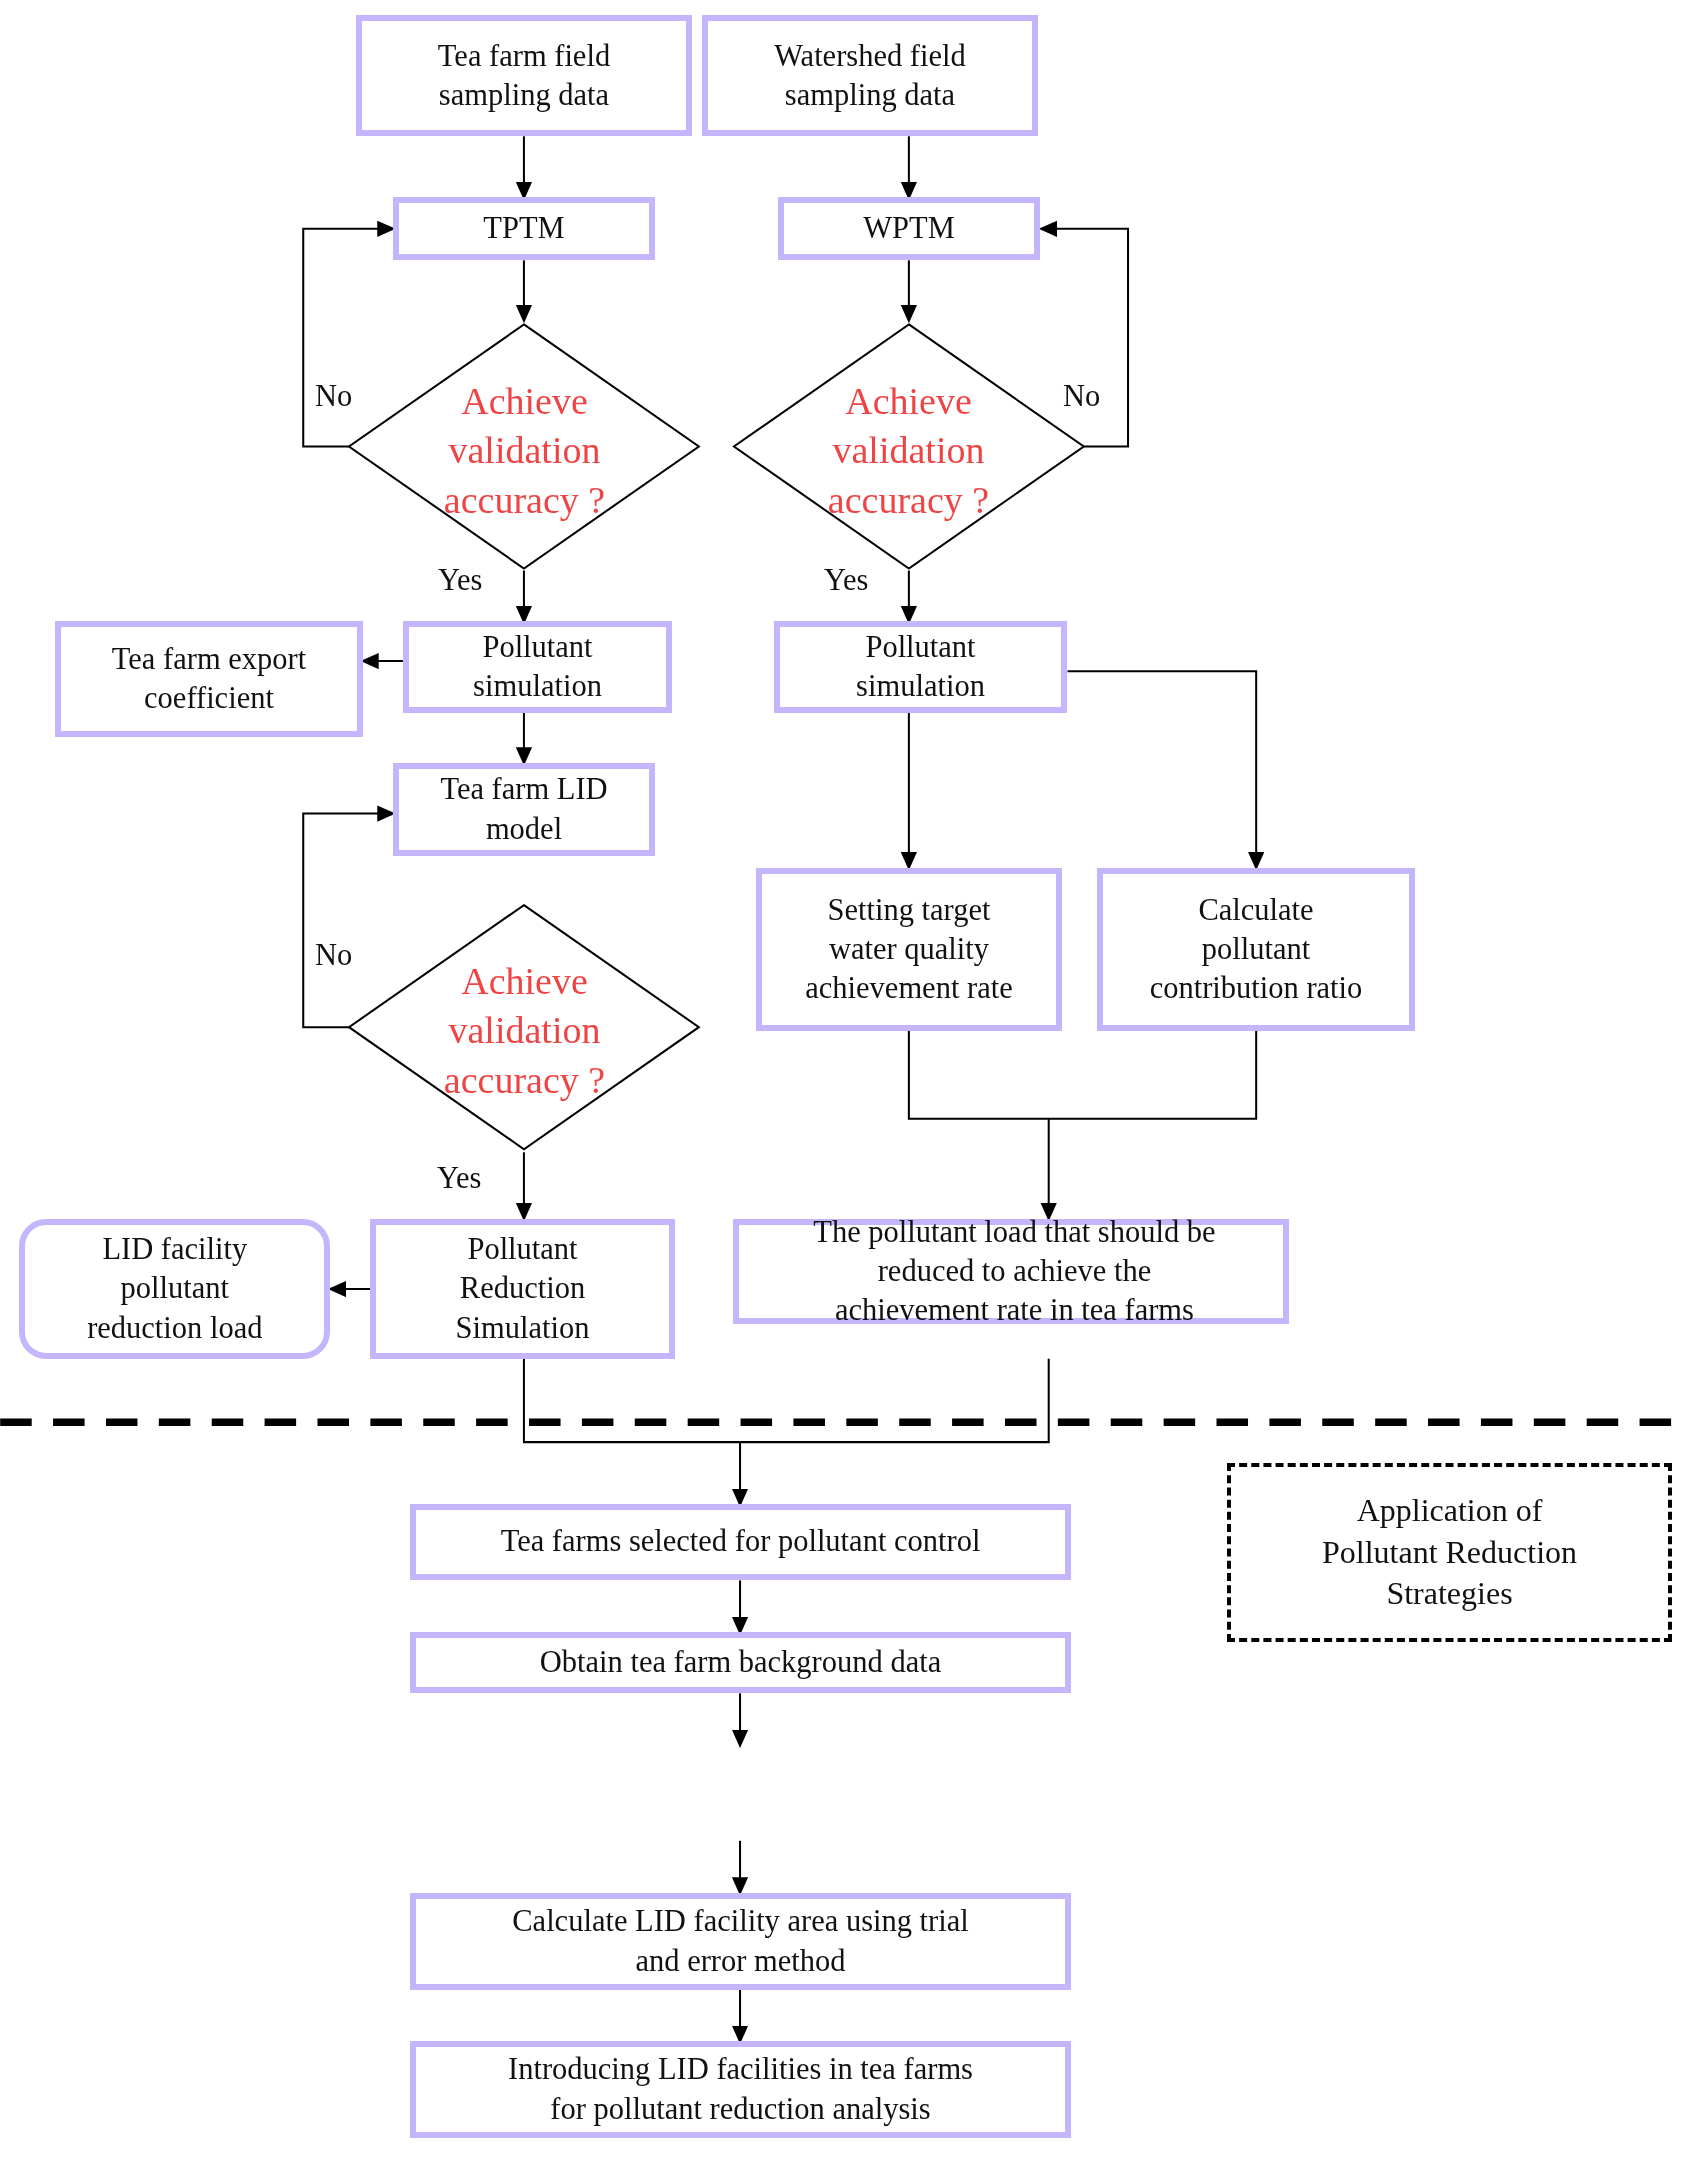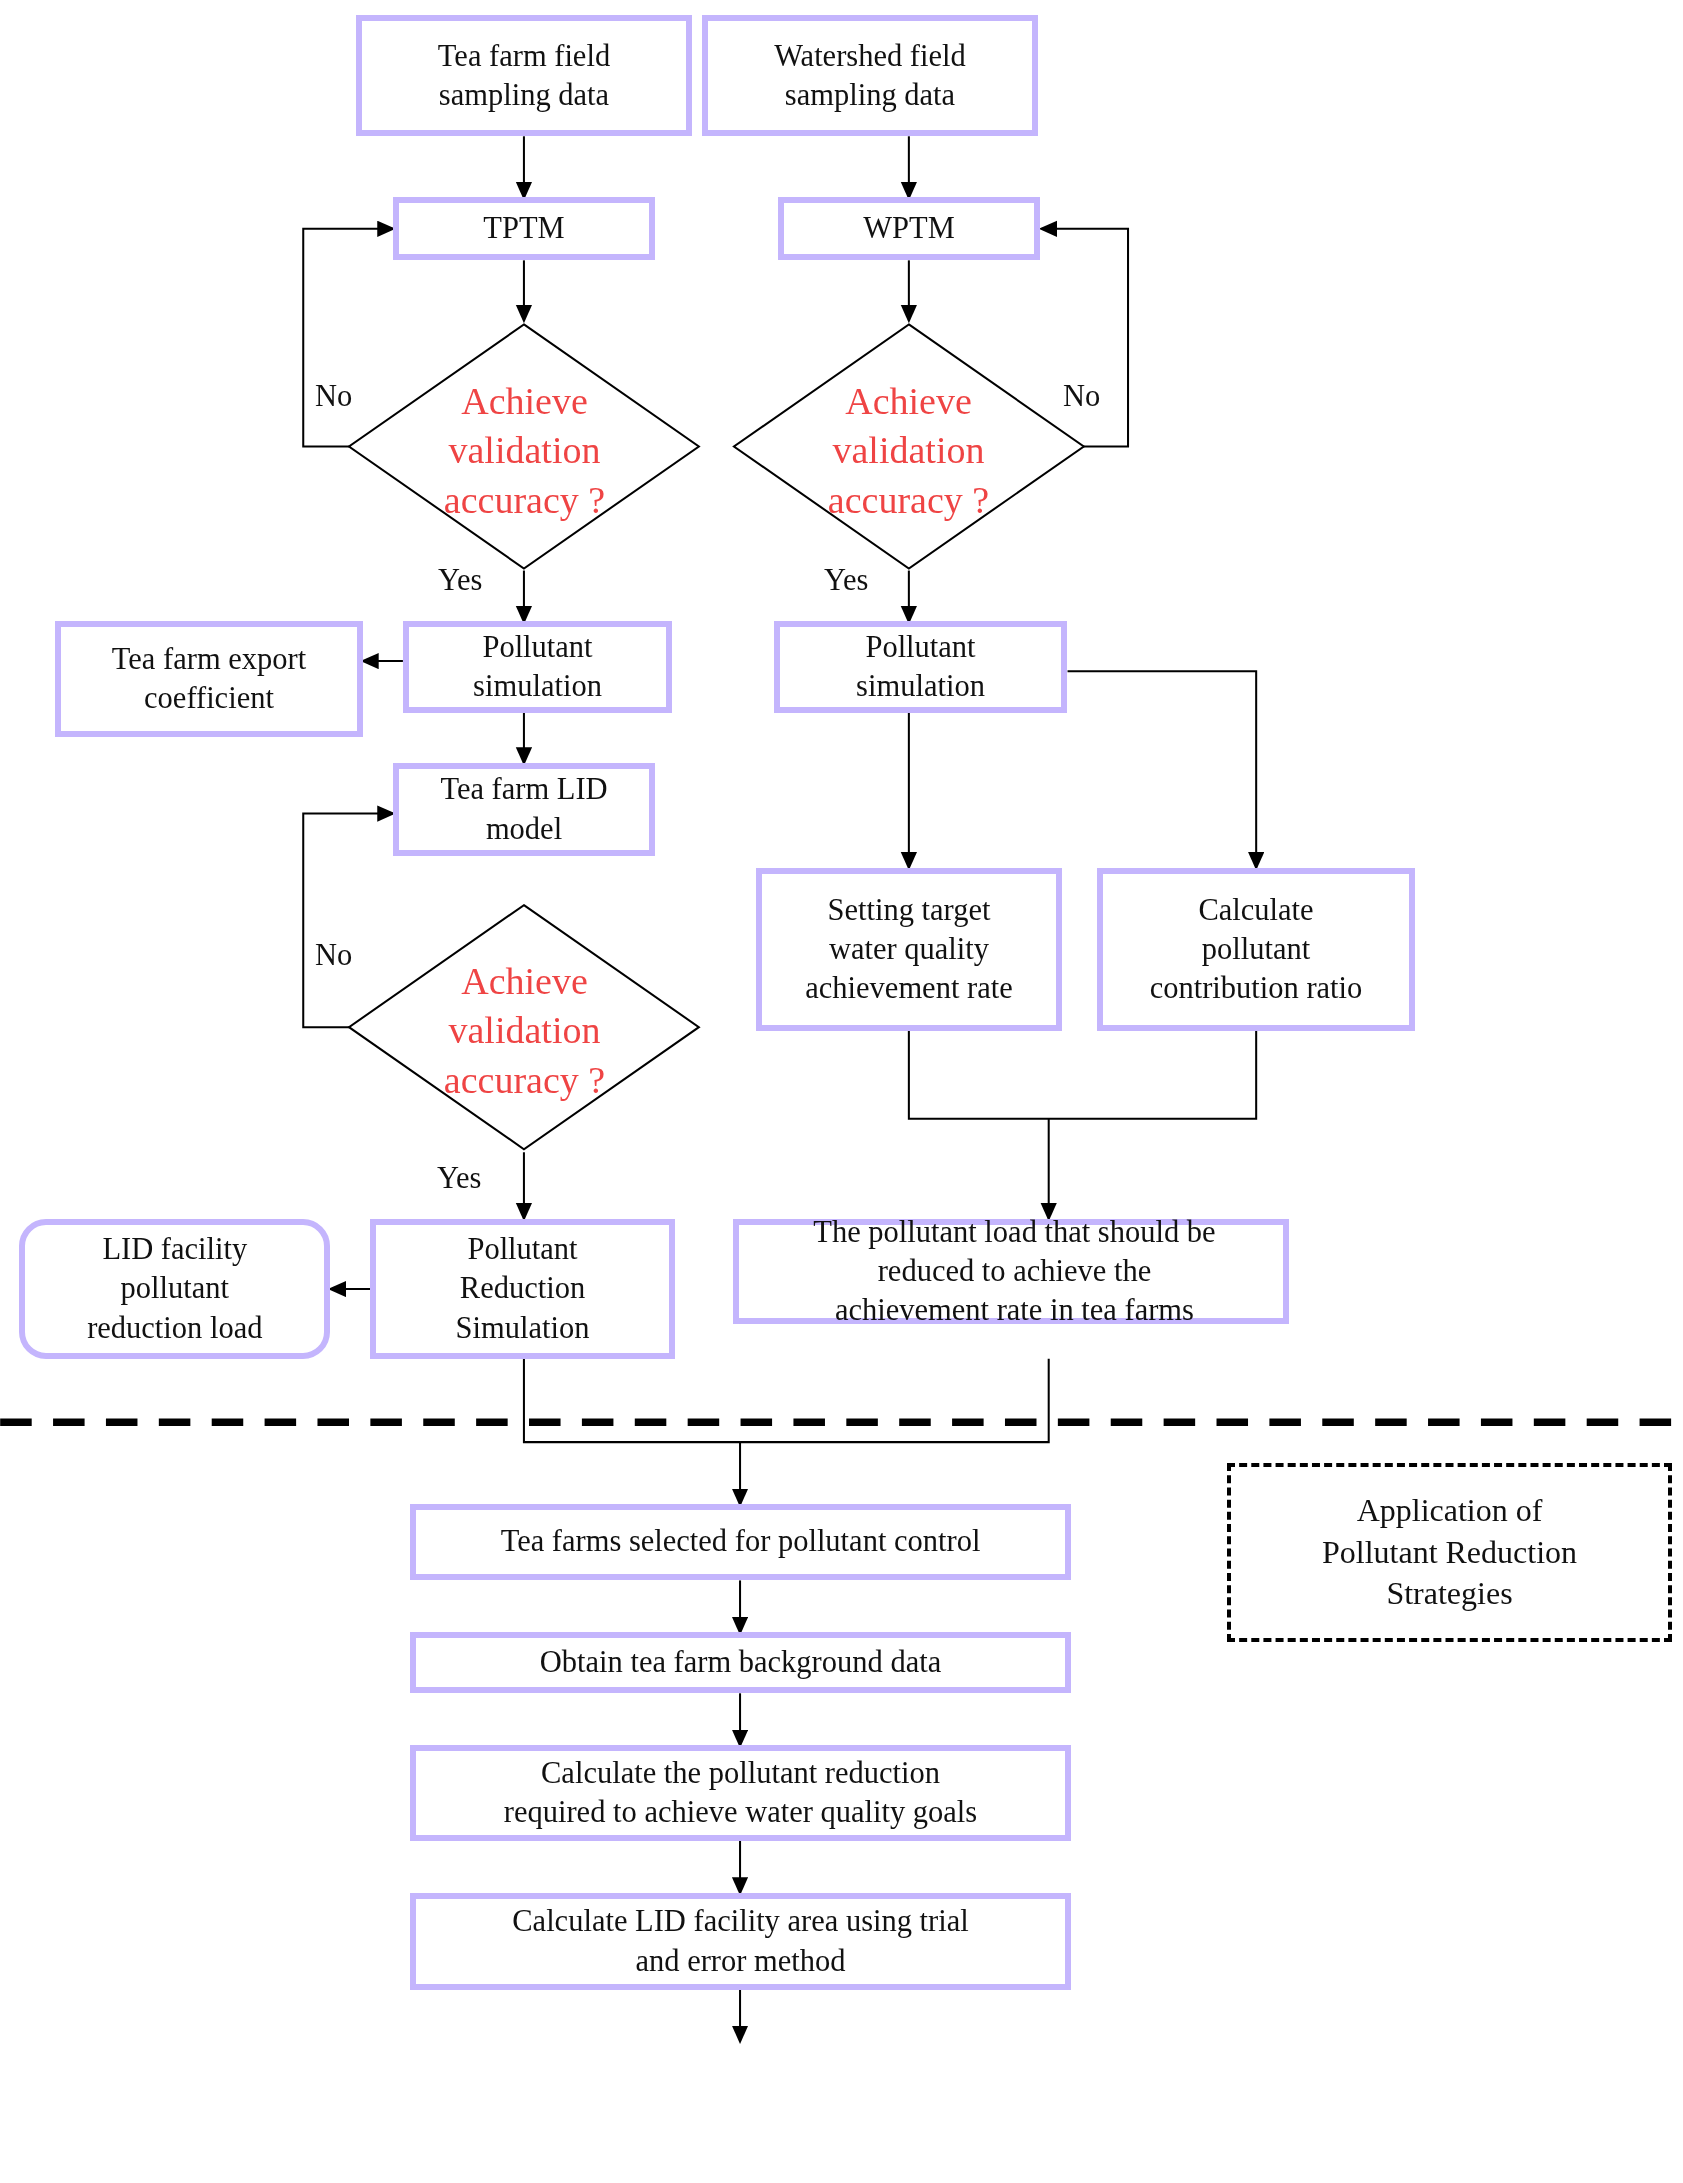--- a/index.html
+++ b/index.html
@@ -161,26 +161,26 @@
 Simulation</div>
 
   <div class="node" style="left:733px;top:1219px;width:556px;height:105px;padding-left:12px;">The pollutant load that should be
 reduced to achieve the
 achievement rate in tea farms</div>
 
   <div class="node" style="left:410px;top:1504px;width:661px;height:76px;">Tea farms selected for pollutant control</div>
 
   <div class="node" style="left:410px;top:1632px;width:661px;height:61px;">Obtain tea farm background data</div>
 
-  <div class="node" style="left:410px;top:1745px;width:661px;height:96px;">Calculate the pollutant reduction
-required to achieve water quality goals</div>
 
   <div class="node" style="left:410px;top:1893px;width:661px;height:97px;">Calculate LID facility area using trial
 and error method</div>
 
+  <div class="node" style="left:410px;top:2041px;width:661px;height:97px;">Introducing LID facilities in tea farms
+for pollutant reduction analysis</div>
 
   <div class="diamond" style="left:387px;top:336px;width:275px;height:224px;">
     <span class="dtext">Achieve
 validation
 accuracy ?</span>
   </div>
 
   <div class="diamond" style="left:771px;top:336px;width:275px;height:224px;">
     <span class="dtext">Achieve
 validation

